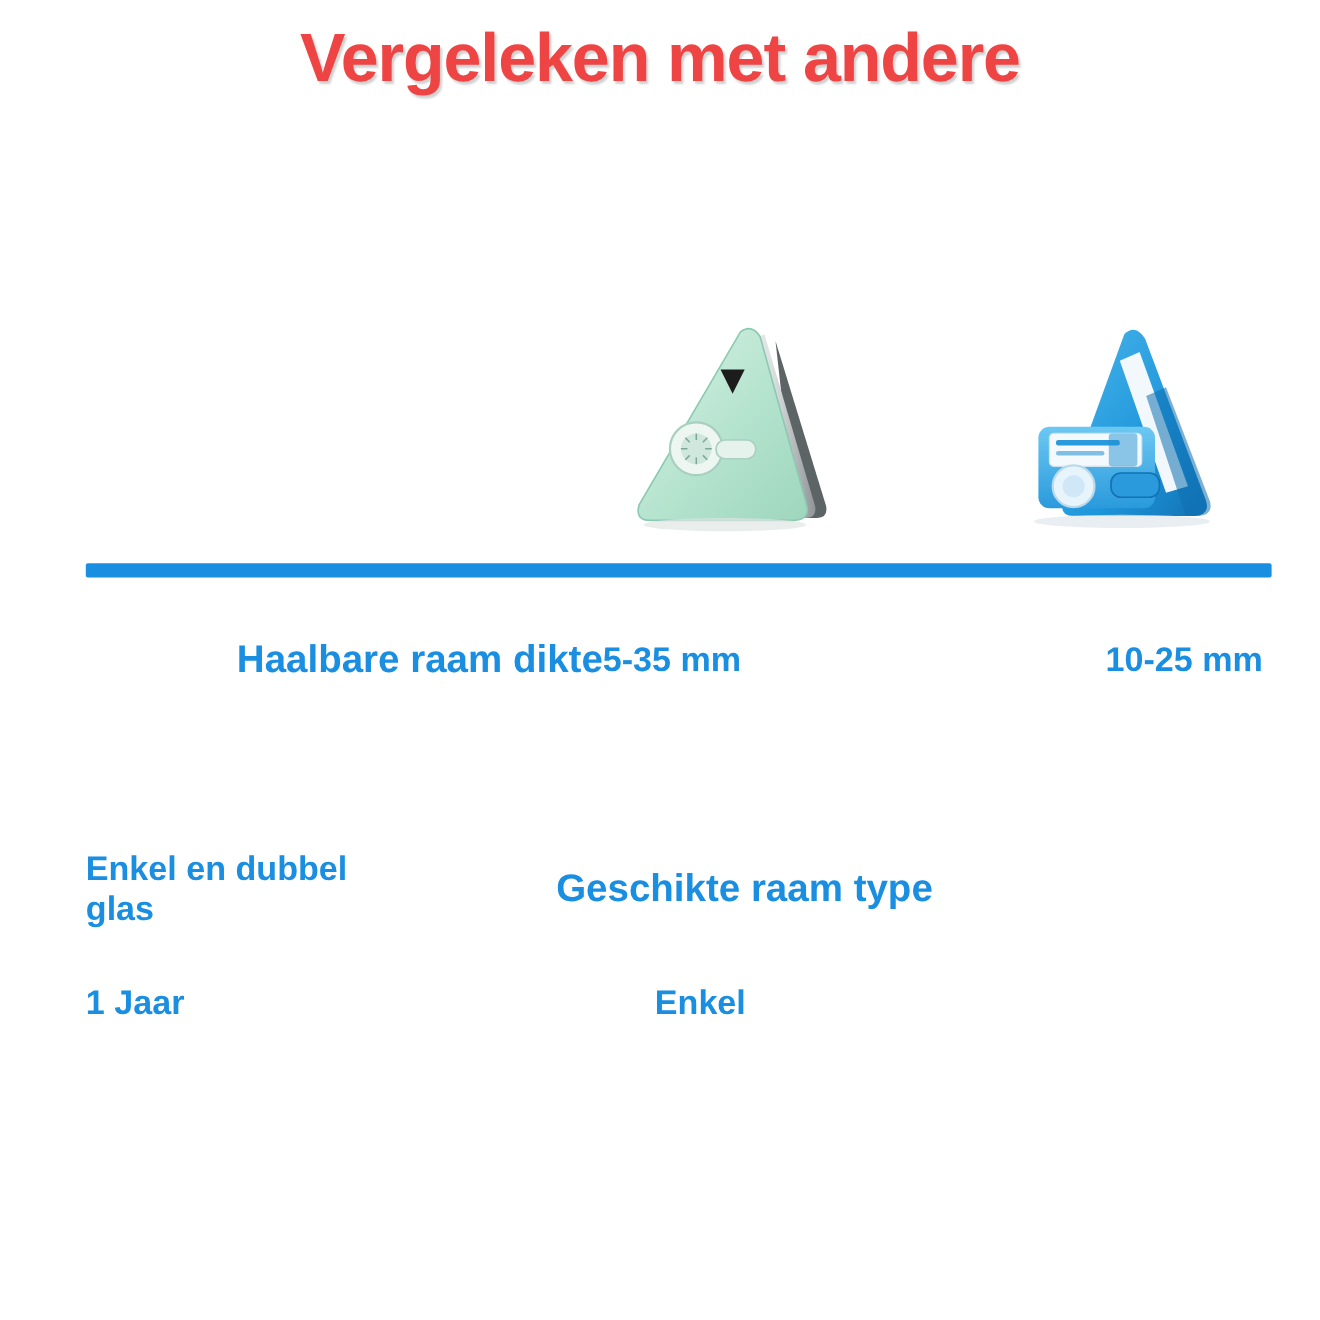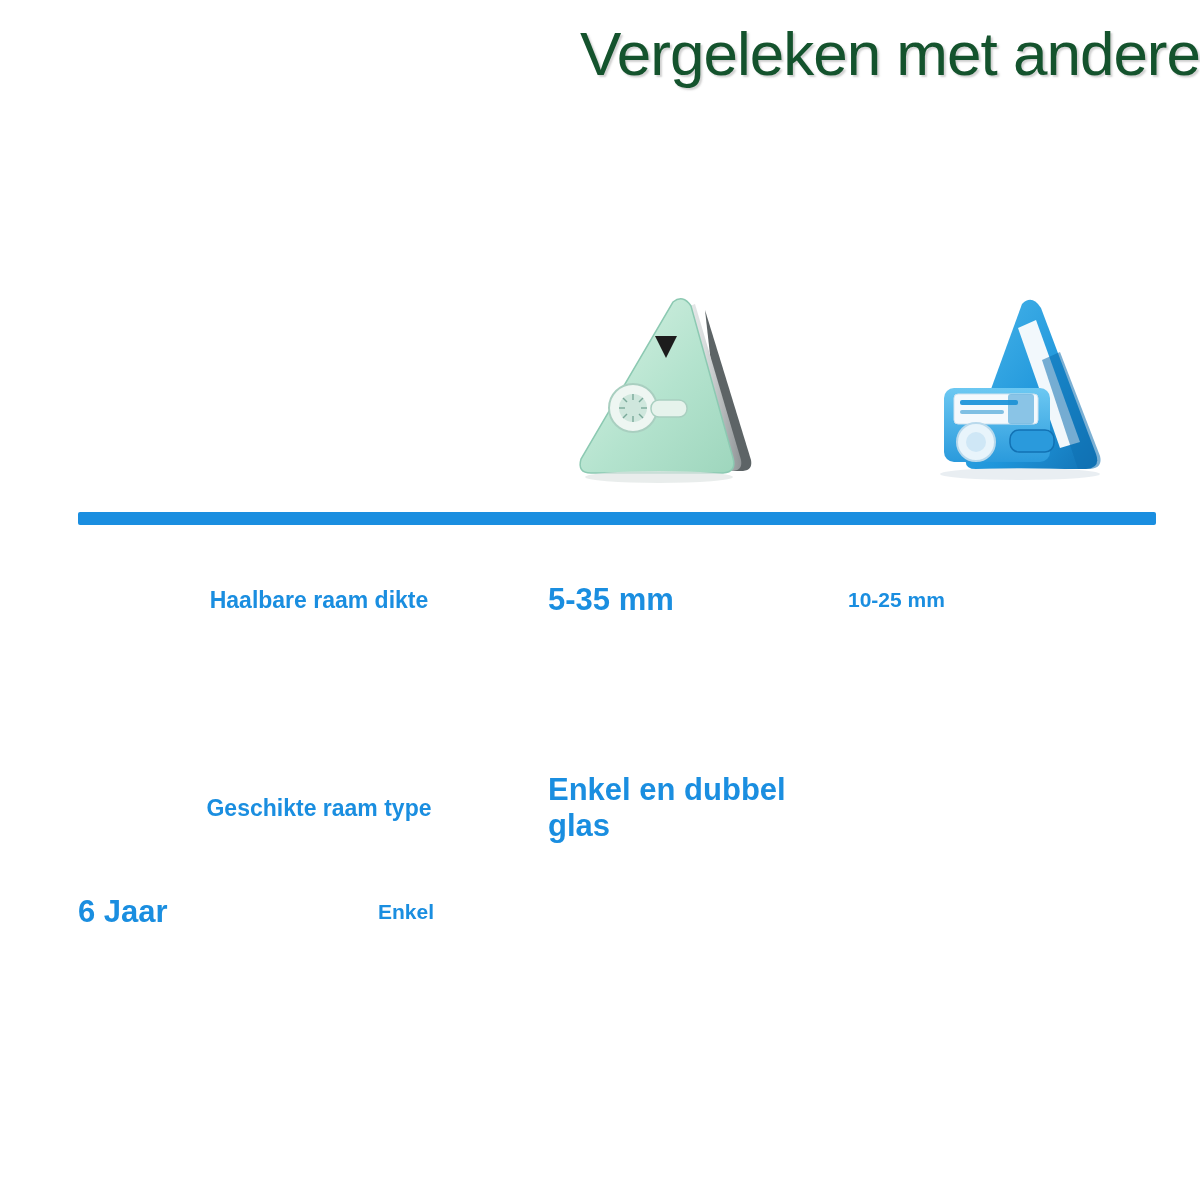--- a/index.html
+++ b/index.html
@@ -21,24 +21,24 @@
     height: 1200px;
     background: #ffffff;
   }
 
   
   .title {
     position: absolute;
     top: 18px;
     left: 0;
     width: 1200px;
-    text-align: right;
+    text-align: center;
     font-size: 62px;
-    font-weight: normal;
-    color: #14532d;
+    font-weight: bold;
+    color: #ef4444;
     letter-spacing: -1px;
     text-shadow: 2px 2px 2px rgba(120,120,120,0.35);
   }
 
   
   .products {
     position: absolute;
     top: 290px;
     left: 0;
     width: 1200px;
@@ -77,33 +77,33 @@
     min-height: 104px;
   }
   .cell {
     color: #1a8ee0;
     font-weight: bold;
     line-height: 1.15;
   }
   .cell-label {
     width: 470px;
     padding-left: 12px;
-    font-size: 23px;
-    text-align: center;
+    font-size: 35px;
+    text-align: right;
     box-sizing: border-box;
   }
   .cell-a {
     width: 300px;
     font-size: 31px;
     text-align: left;
   }
   .cell-b {
     width: 300px;
-    font-size: 21px;
-    text-align: left;
+    font-size: 31px;
+    text-align: right;
   }
 
   
   svg { display: block; }
 </style>
 </head>
 <body>
 
 <div class="page">
 
@@ -198,24 +198,24 @@
     <div class="row">
       <div class="cell cell-label">Haalbare raam dikte</div>
       <div class="cell cell-a">5-35 mm</div>
       <div class="cell cell-b">10-25 mm</div>
     </div>
 
     <div class="row">
     </div>
 
     <div class="row">
+      <div class="cell cell-a">Enkel en dubbel glas</div>
       <div class="cell cell-label">Geschikte raam type</div>
-      <div class="cell cell-a">Enkel en dubbel glas</div>
-    </div>
-
-    <div class="row">
-      <div class="cell cell-a">6  Jaar</div>
+    </div>
+
+    <div class="row">
+      <div class="cell cell-a">1  Jaar</div>
       <div class="cell cell-b">Enkel</div>
     </div>
 
   </div>
 
 </div>
 
 </body></html>

